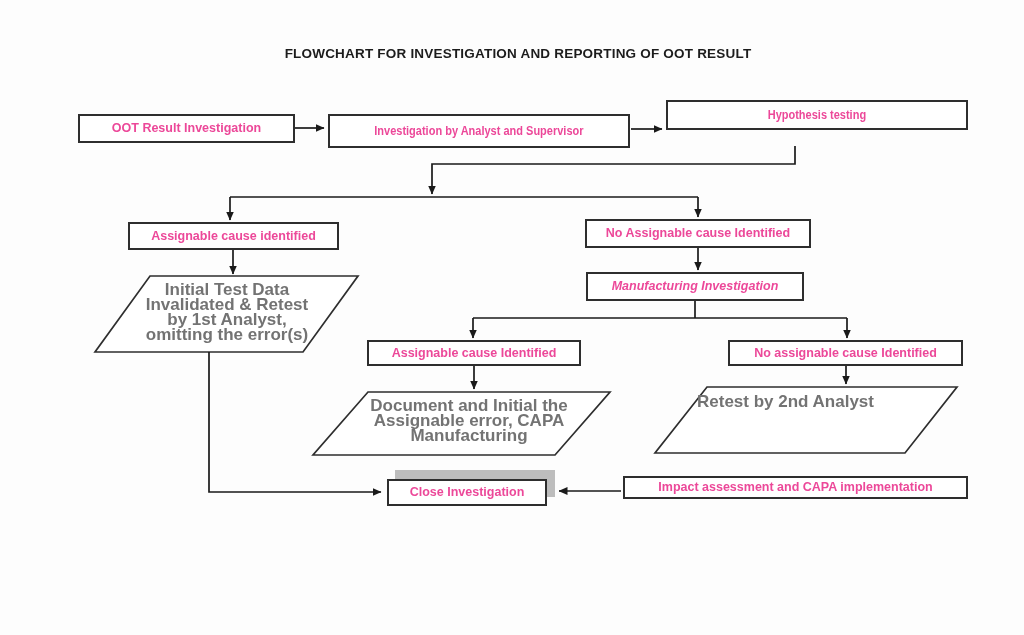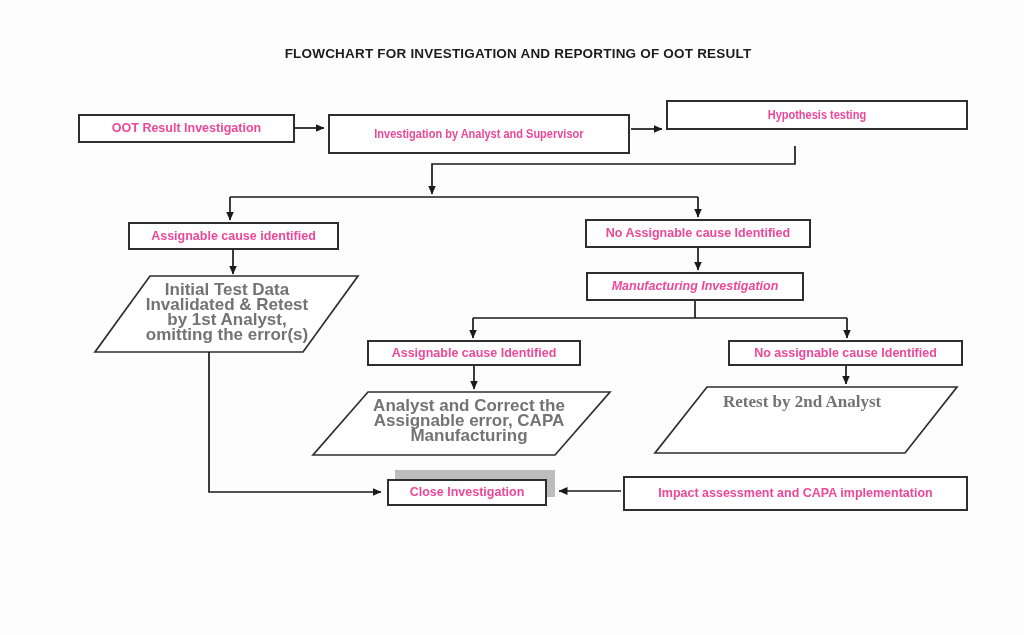--- a/index.html
+++ b/index.html
@@ -33,33 +33,33 @@
     text-align:center;line-height:15px;
   }
   .para-text span{display:block;}
   .para-text.left-align{text-align:left;}
   #svg-layer{position:absolute;left:0;top:0;}
   .shadow{
     position:absolute;background:#bdbdbd;border:none;
   }
   
   #n-oot{left:78px;top:114px;width:217px;height:29px;}
-  #n-inv{left:328px;top:114px;width:302px;height:40px;}
+  #n-inv{left:328px;top:114px;width:302px;height:34px;}
   #n-hyp{left:666px;top:100px;width:302px;height:30px;}
   #n-acl{left:128px;top:222px;width:211px;height:28px;}
   #n-noac{left:585px;top:219px;width:226px;height:29px;}
   #n-mfg{left:586px;top:272px;width:218px;height:29px;font-style:italic;}
   #n-acm{left:367px;top:340px;width:214px;height:26px;}
   #n-noacr{left:728px;top:340px;width:235px;height:26px;}
   #n-close-shadow{left:395px;top:470px;width:160px;height:27px;}
   #n-close{left:387px;top:479px;width:160px;height:27px;}
-  #n-impact{left:623px;top:476px;width:345px;height:35px;}
+  #n-impact{left:623px;top:476px;width:345px;height:23px;}
   #t-p1{left:118px;top:282px;width:218px;}
   #t-p2{left:350px;top:398px;width:238px;}
-  #t-p3{left:723px;top:394px;width:220px;font-family:Liberation Serif, serif;}
+  #t-p3{left:697px;top:394px;width:220px;}
 </style>
 </head>
 <body>
 
 <div id="canvas">
 
   <div id="title">FLOWCHART FOR INVESTIGATION AND REPORTING OF OOT RESULT</div>
 
   <svg id="svg-layer" width="1024" height="635" viewBox="0 0 1024 635">
     <defs>
@@ -127,21 +127,21 @@
   </div>
 
   <div class="para-text" id="t-p1">
     <span>Initial Test Data</span>
     <span>Invalidated &amp; Retest</span>
     <span>by 1st Analyst,</span>
     <span>omitting the error(s)</span>
   </div>
 
   <div class="para-text" id="t-p2">
-    <span>Analyst and Correct the</span>
+    <span>Document and Initial the</span>
     <span>Assignable error, CAPA</span>
     <span>Manufacturing</span>
   </div>
 
   <div class="para-text left-align" id="t-p3">
     <span>Retest by 2nd Analyst</span>
   </div>
 
   <div class="shadow" id="n-close-shadow"></div>
   <div class="node" id="n-close">

